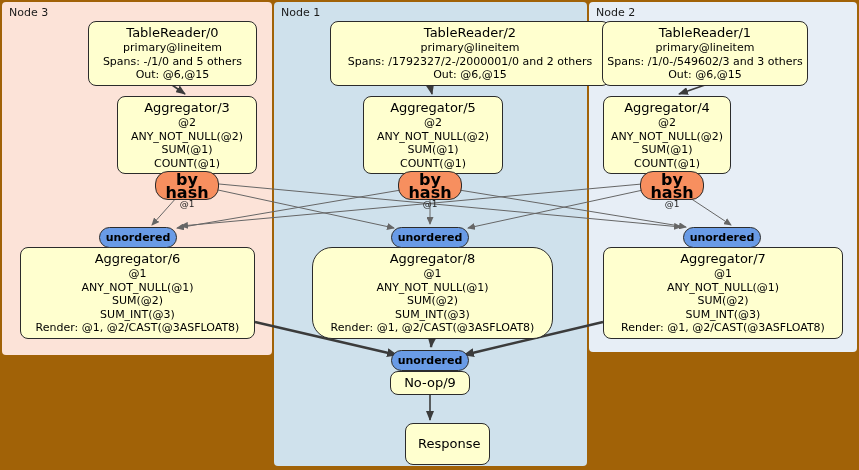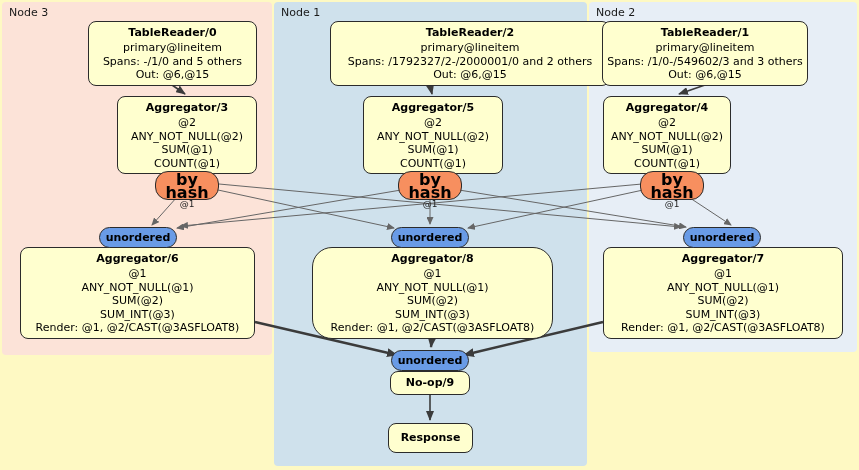--- a/index.html
+++ b/index.html
@@ -1,35 +1,35 @@
 <!DOCTYPE html>
 <html style="--node3-bg: #fce3d8; --node1-bg: #cfe1ec; --node2-bg: #e7eef6; --processor-bg: #ffffcf; --router-bg: #f78f5f; --sync-bg: #699be6; --edge-thin: #666666; --edge-dark: #3b3b3b;"><head>
 <meta charset="utf-8">
 <style>
   html, body { margin: 0; padding: 0; background: #ffffff; }
   #canvas {
     position: relative; width: 859px; height: 470px;
     font-family: "DejaVu Sans", "Liberation Sans", sans-serif;
-    background: #fef9c3; overflow: hidden;
+    background: #a16207; overflow: hidden;
   }
   .region {
     position: absolute; z-index: 0; border-radius: 4px;
   }
   .region-label {
     position: absolute; top: 4px; left: 7px;
     font-size: 11px; color: #1a1a1a; white-space: nowrap;
   }
   #edges { position: absolute; left: 0; top: 0; z-index: 1; pointer-events: none; }
   .pbox {
     position: absolute; z-index: 2; box-sizing: border-box;
     background: var(--processor-bg, #ffffcf);
     border: 1px solid #2b2b2b; border-radius: 8px;
     padding: 3px 4px; text-align: center; color: #000;
   }
-  .pbox .title { font-size: 11px; line-height: 16px; font-weight: bold; white-space: nowrap; }
+  .pbox .title { font-size: 13px; line-height: 16px; font-weight: normal; white-space: nowrap; }
   .pbox .line  { font-size: 11px;   line-height: 13.5px; white-space: nowrap; }
   .router {
     position: absolute; z-index: 3; box-sizing: border-box;
     width: 64px; height: 29px;
     background: var(--router-bg, #f78f5f);
     border: 1px solid #2b2b2b; border-radius: 13px;
     text-align: center; padding-top: 1px;
   }
   .router-label { font-size: 16px; line-height: 13px; font-weight: bold; color: #000; }
   .router-sub   { font-size: 9px;  line-height: 11px; color: #222; }
@@ -187,17 +187,17 @@
     <div class="line">SUM_INT(@3)</div>
     <div class="line">Render: @1, @2/CAST(@3ASFLOAT8)</div>
   </div>
 
   <div class="sync" style="left:391px; top:350px;">unordered</div>
 
   <div class="pbox" style="left:390px; top:371px; width:80px;">
     <div class="title">No-op/9</div>
   </div>
 
-  <div class="pbox" style="left:388px; top:423px; width:85px; padding:6px;">
+  <div class="pbox" style="left:405px; top:423px; width:85px; padding:12px;">
     <div class="title">Response</div>
   </div>
 
 </div>
 
 </body></html>

